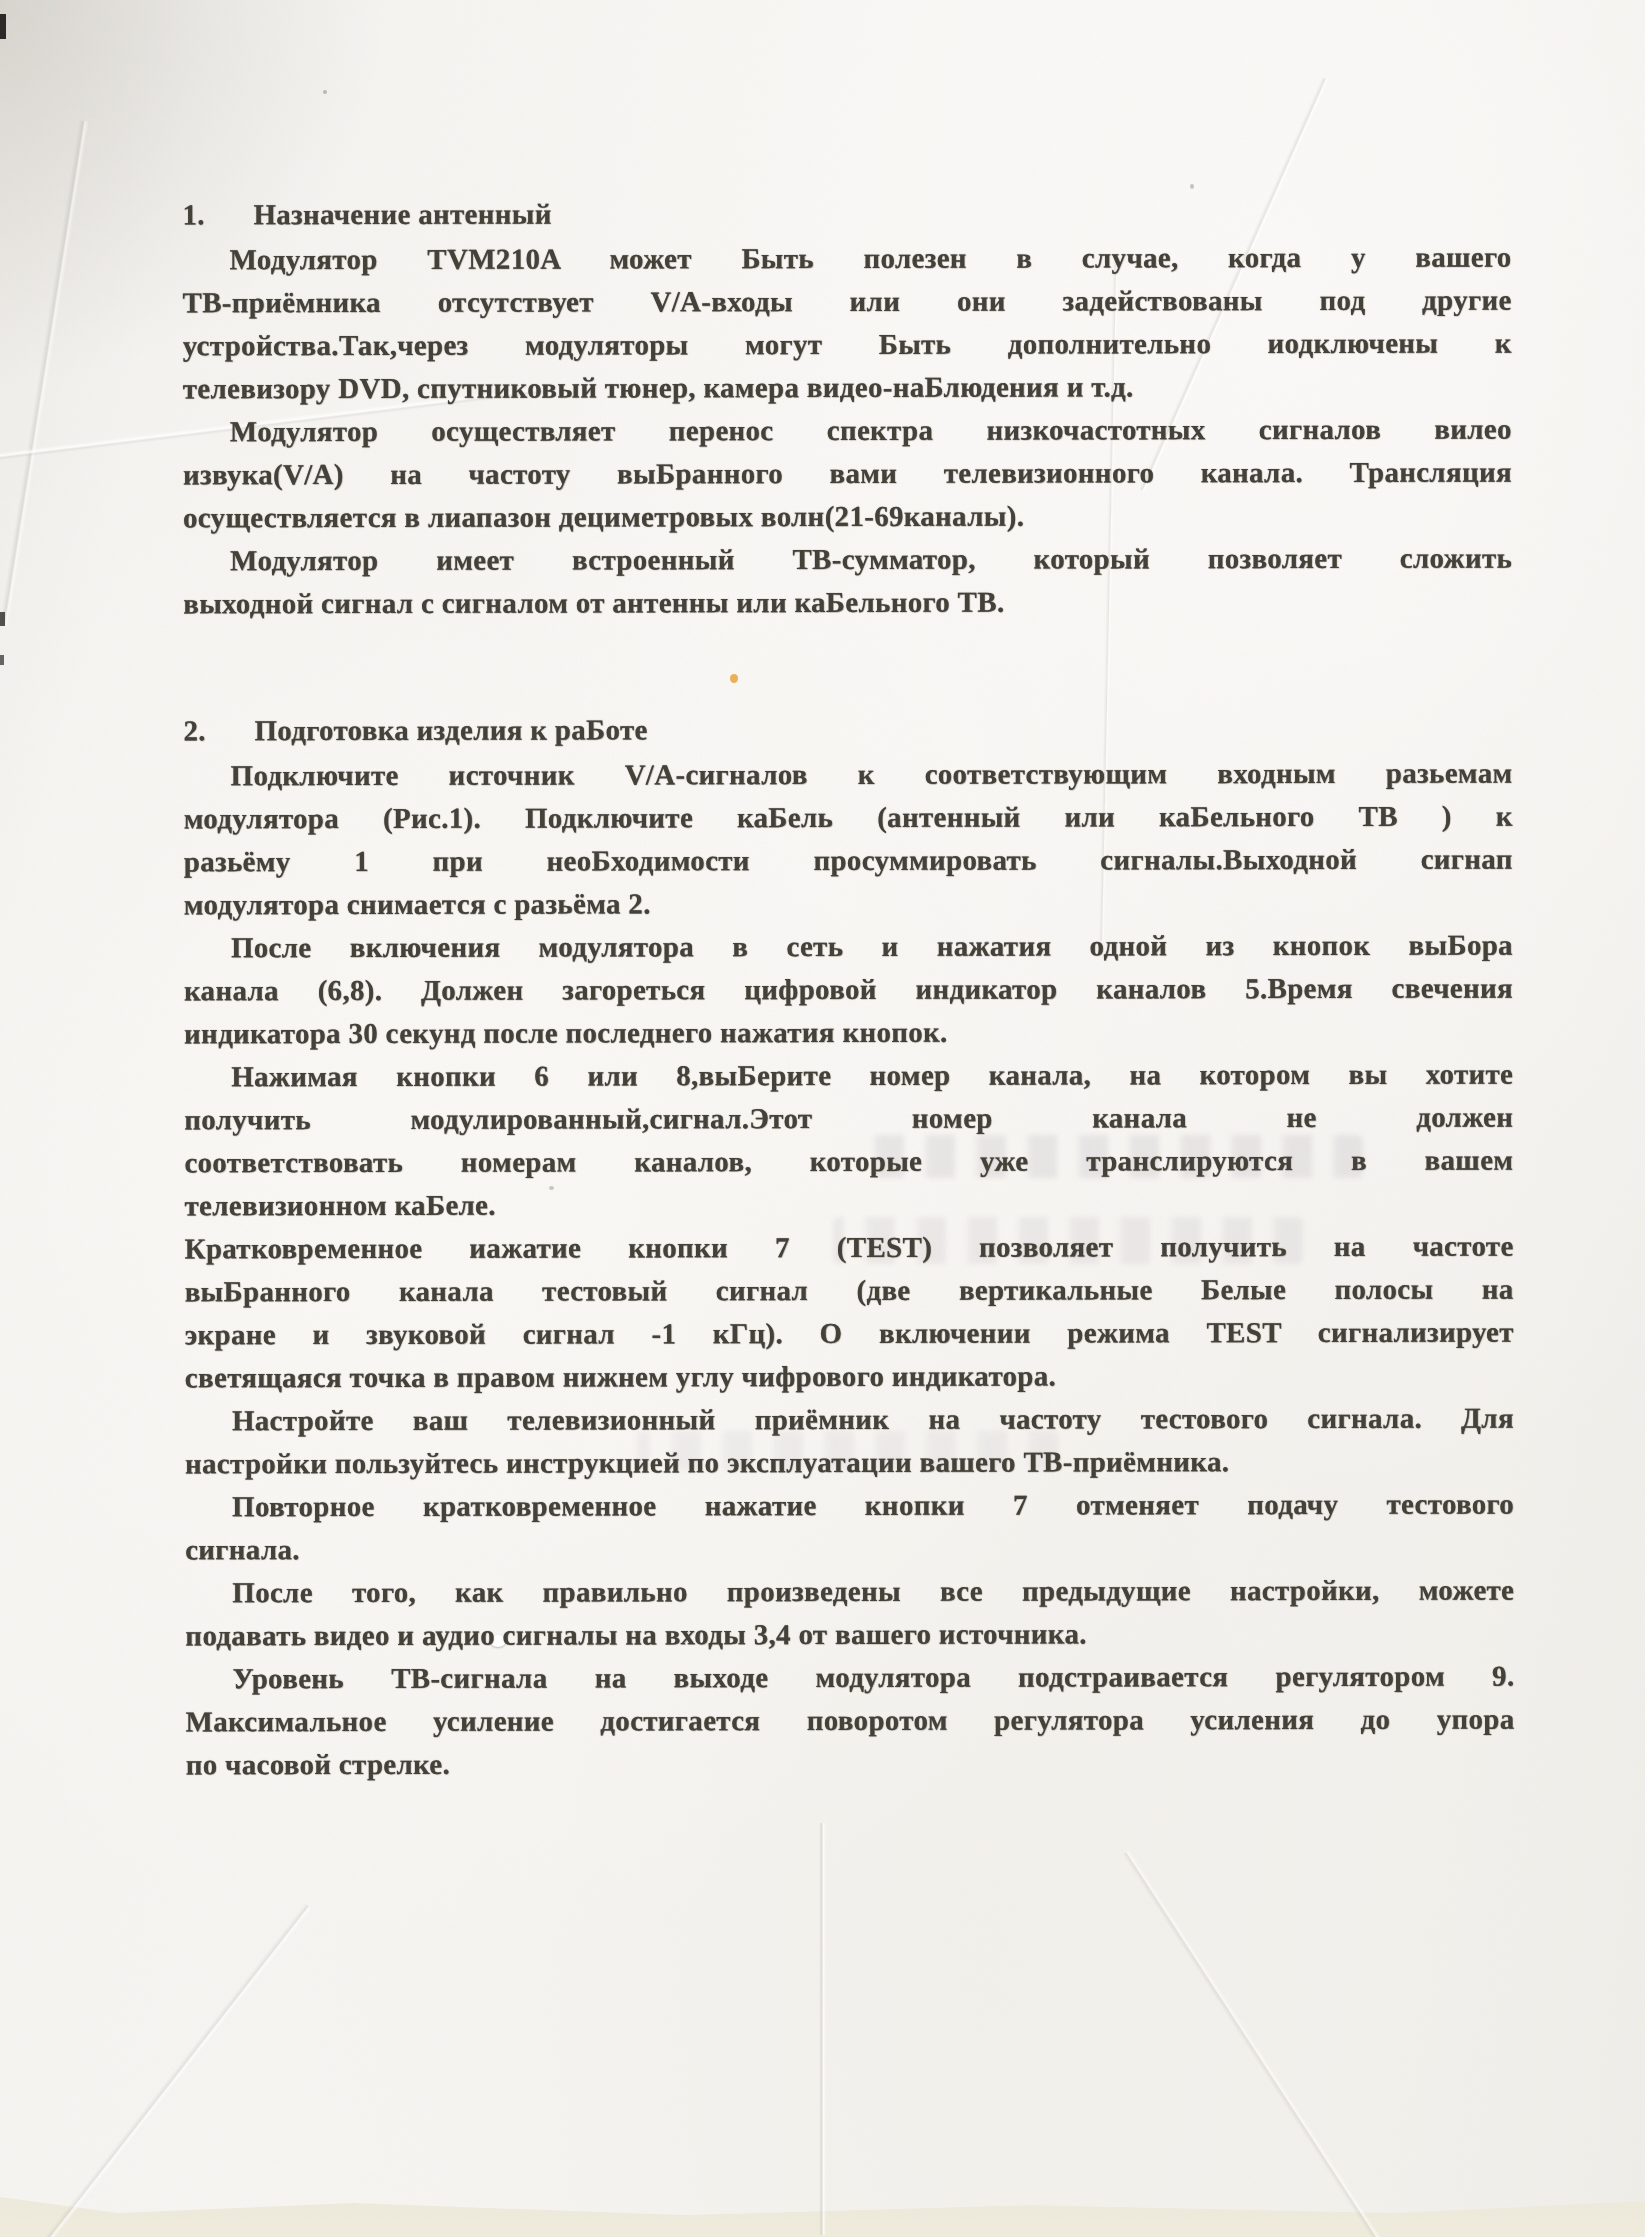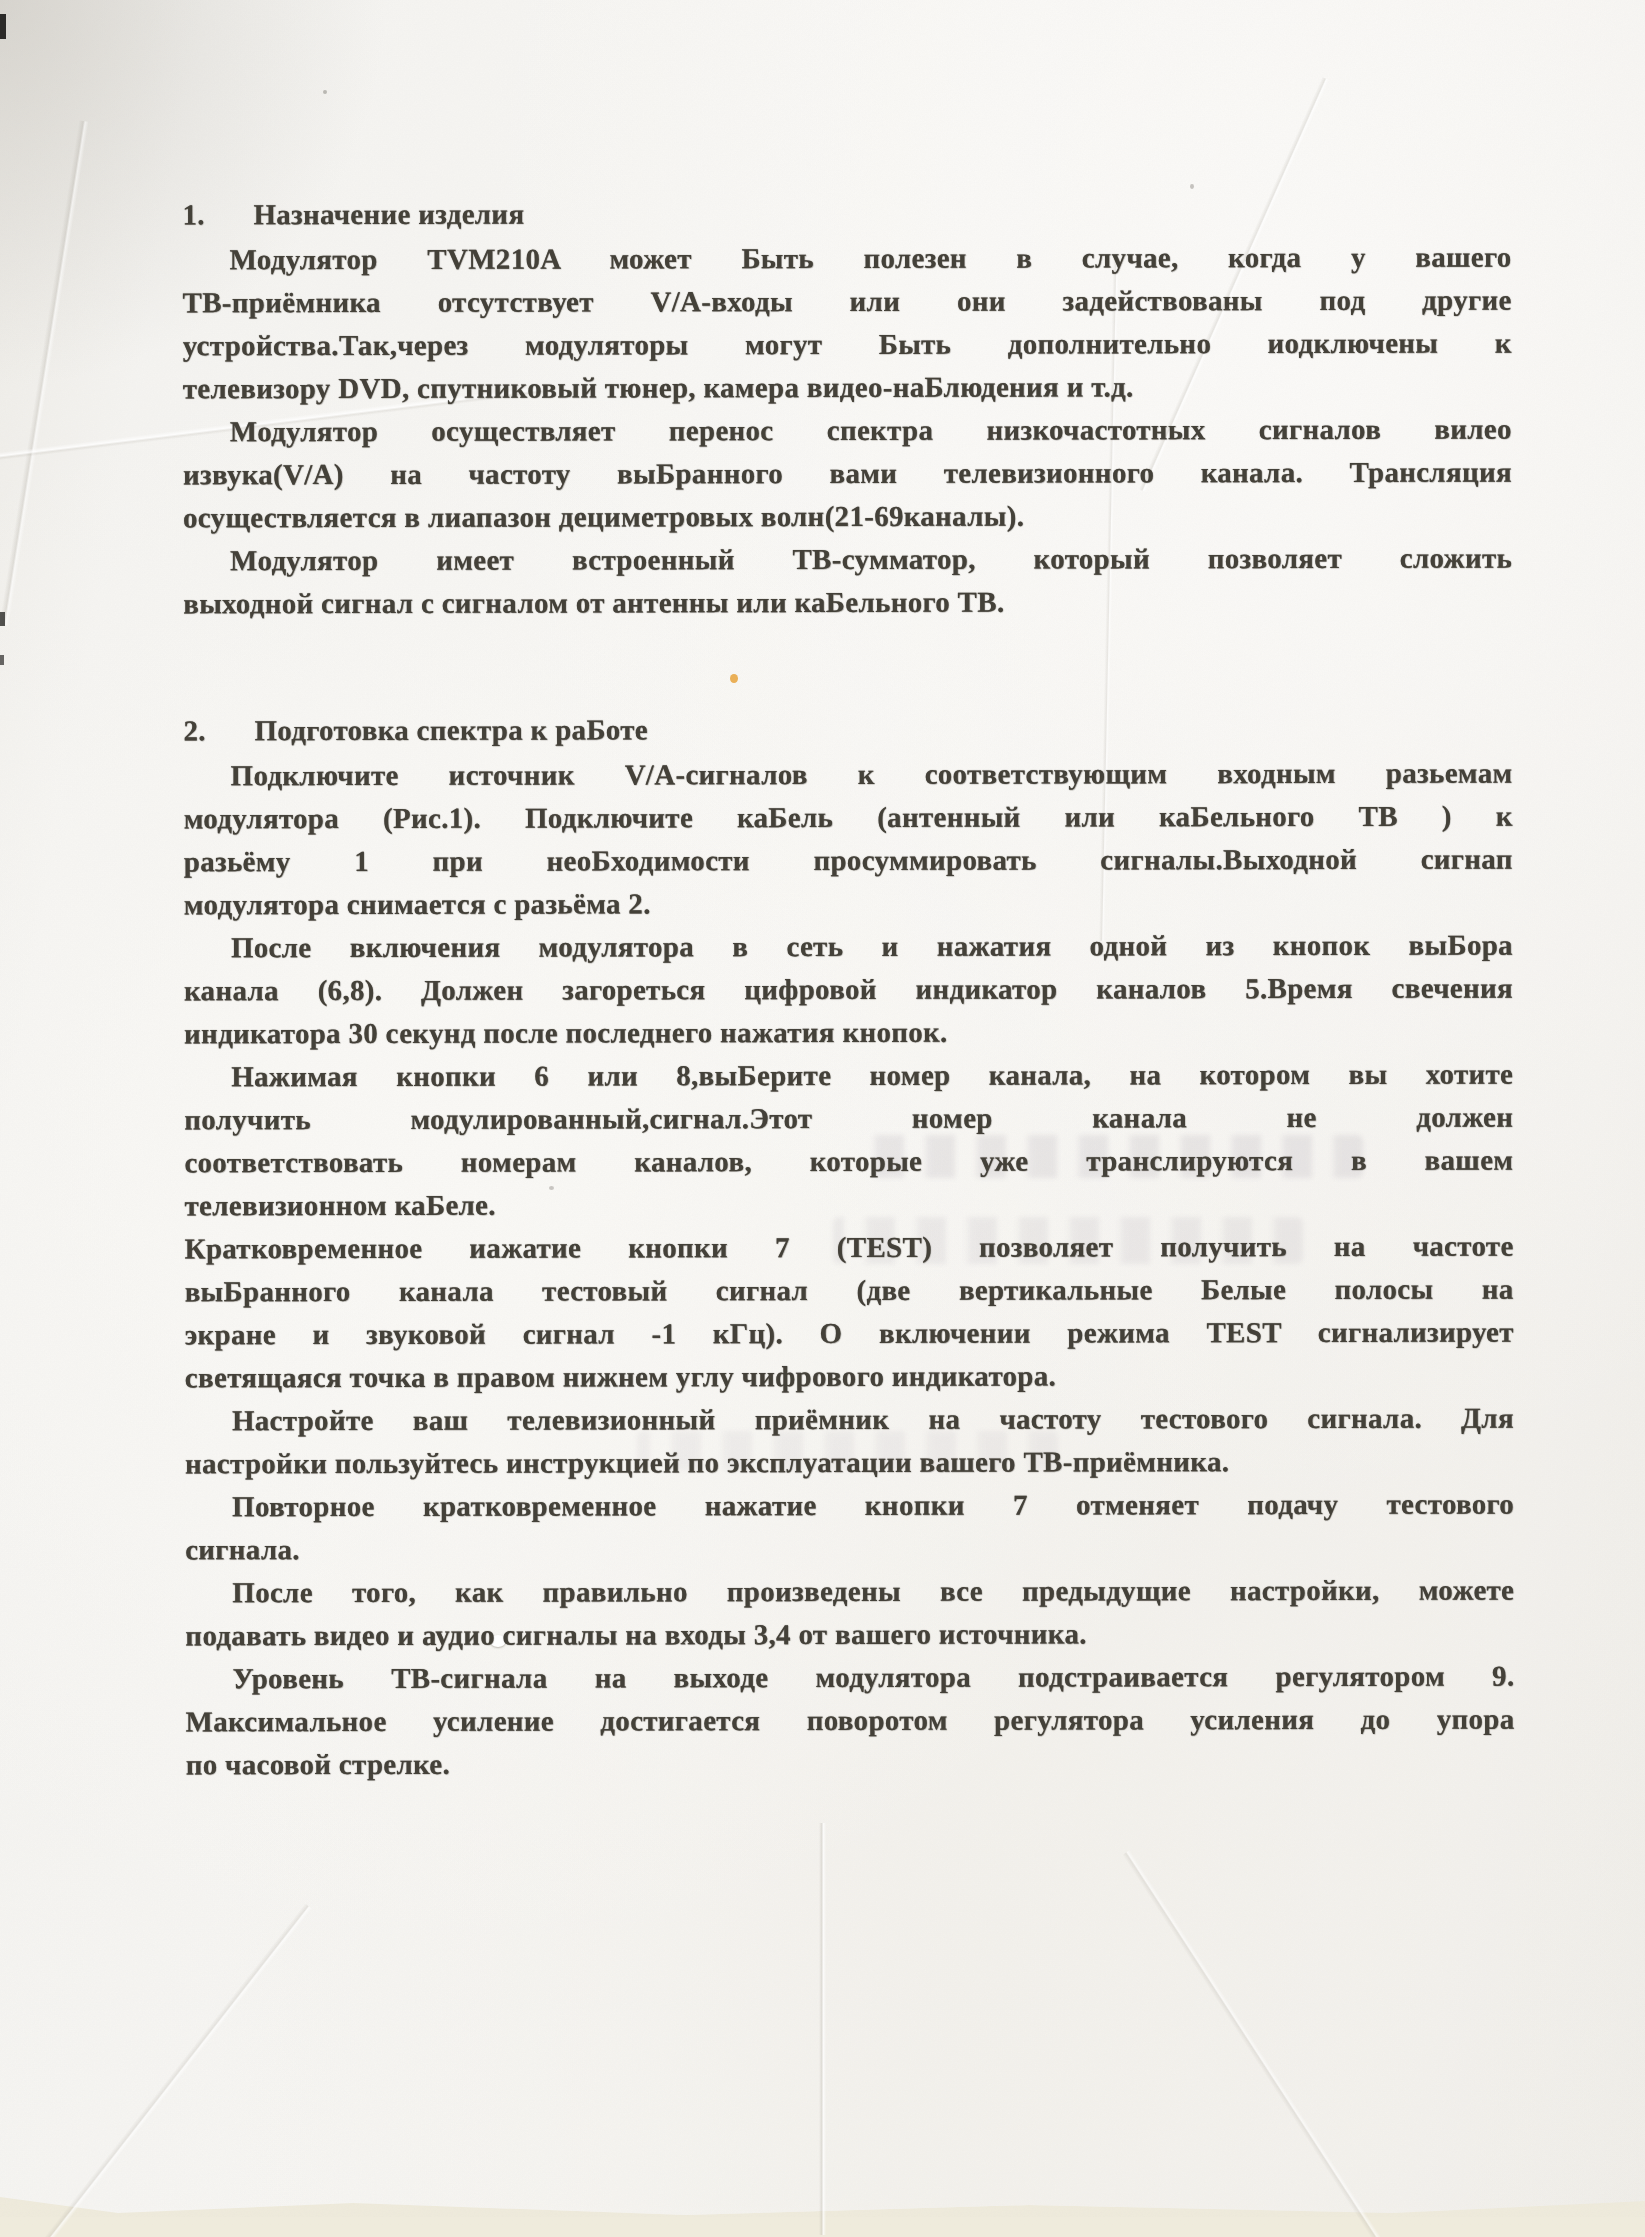--- a/index.html
+++ b/index.html
@@ -104,42 +104,42 @@
   <div class="speck s-d3"></div>
   <div class="speck s-d4"></div>
   <div class="edge-mark e1"></div>
   <div class="edge-mark e2"></div>
   <div class="edge-mark e3"></div>
 
   <div class="text-column">
       <div class="section">
         <div class="heading">
           <span class="num">1.</span>
-          <span>Назначение изделия</span>
+          <span>Назначение антенный</span>
         </div>
         <div class="para">
           <div class="line indent">Модулятор TVM210A может Быть полезен в случае, когда у вашего</div>
           <div class="line">ТВ-приёмника отсутствует V/A-входы или они задействованы под другие</div>
           <div class="line">устройства.Так,через модуляторы могут Быть дополнительно иодключены к</div>
           <div class="line final">телевизору DVD, спутниковый тюнер, камера видео-наБлюдения и т.д.</div>
         </div>
         <div class="para">
           <div class="line indent">Модулятор осуществляет перенос спектра низкочастотных сигналов вилео</div>
           <div class="line">извука(V/A) на частоту выБранного вами телевизионного канала. Трансляция</div>
           <div class="line final">осуществляется в лиапазон дециметровых волн(21-69каналы).</div>
         </div>
         <div class="para">
           <div class="line indent">Модулятор имеет встроенный ТВ-сумматор, который позволяет сложить</div>
           <div class="line final">выходной сигнал с сигналом от антенны или каБельного ТВ.</div>
         </div>
       </div>
       <div class="section">
         <div class="heading">
           <span class="num">2.</span>
-          <span>Подготовка спектра к раБоте</span>
+          <span>Подготовка изделия к раБоте</span>
         </div>
         <div class="para">
           <div class="line indent">Подключите источник V/A-сигналов к соответствующим входным разьемам</div>
           <div class="line">модулятора (Рис.1). Подключите каБель (антенный или каБельного ТВ ) к</div>
           <div class="line">разьёму 1 при неоБходимости просуммировать сигналы.Выходной сигнап</div>
           <div class="line final">модулятора снимается с разьёма 2.</div>
         </div>
         <div class="para">
           <div class="line indent">После включения модулятора в сеть и нажатия одной из кнопок выБора</div>
           <div class="line">канала (6,8). Должен загореться цифровой индикатор каналов 5.Время свечения</div>

